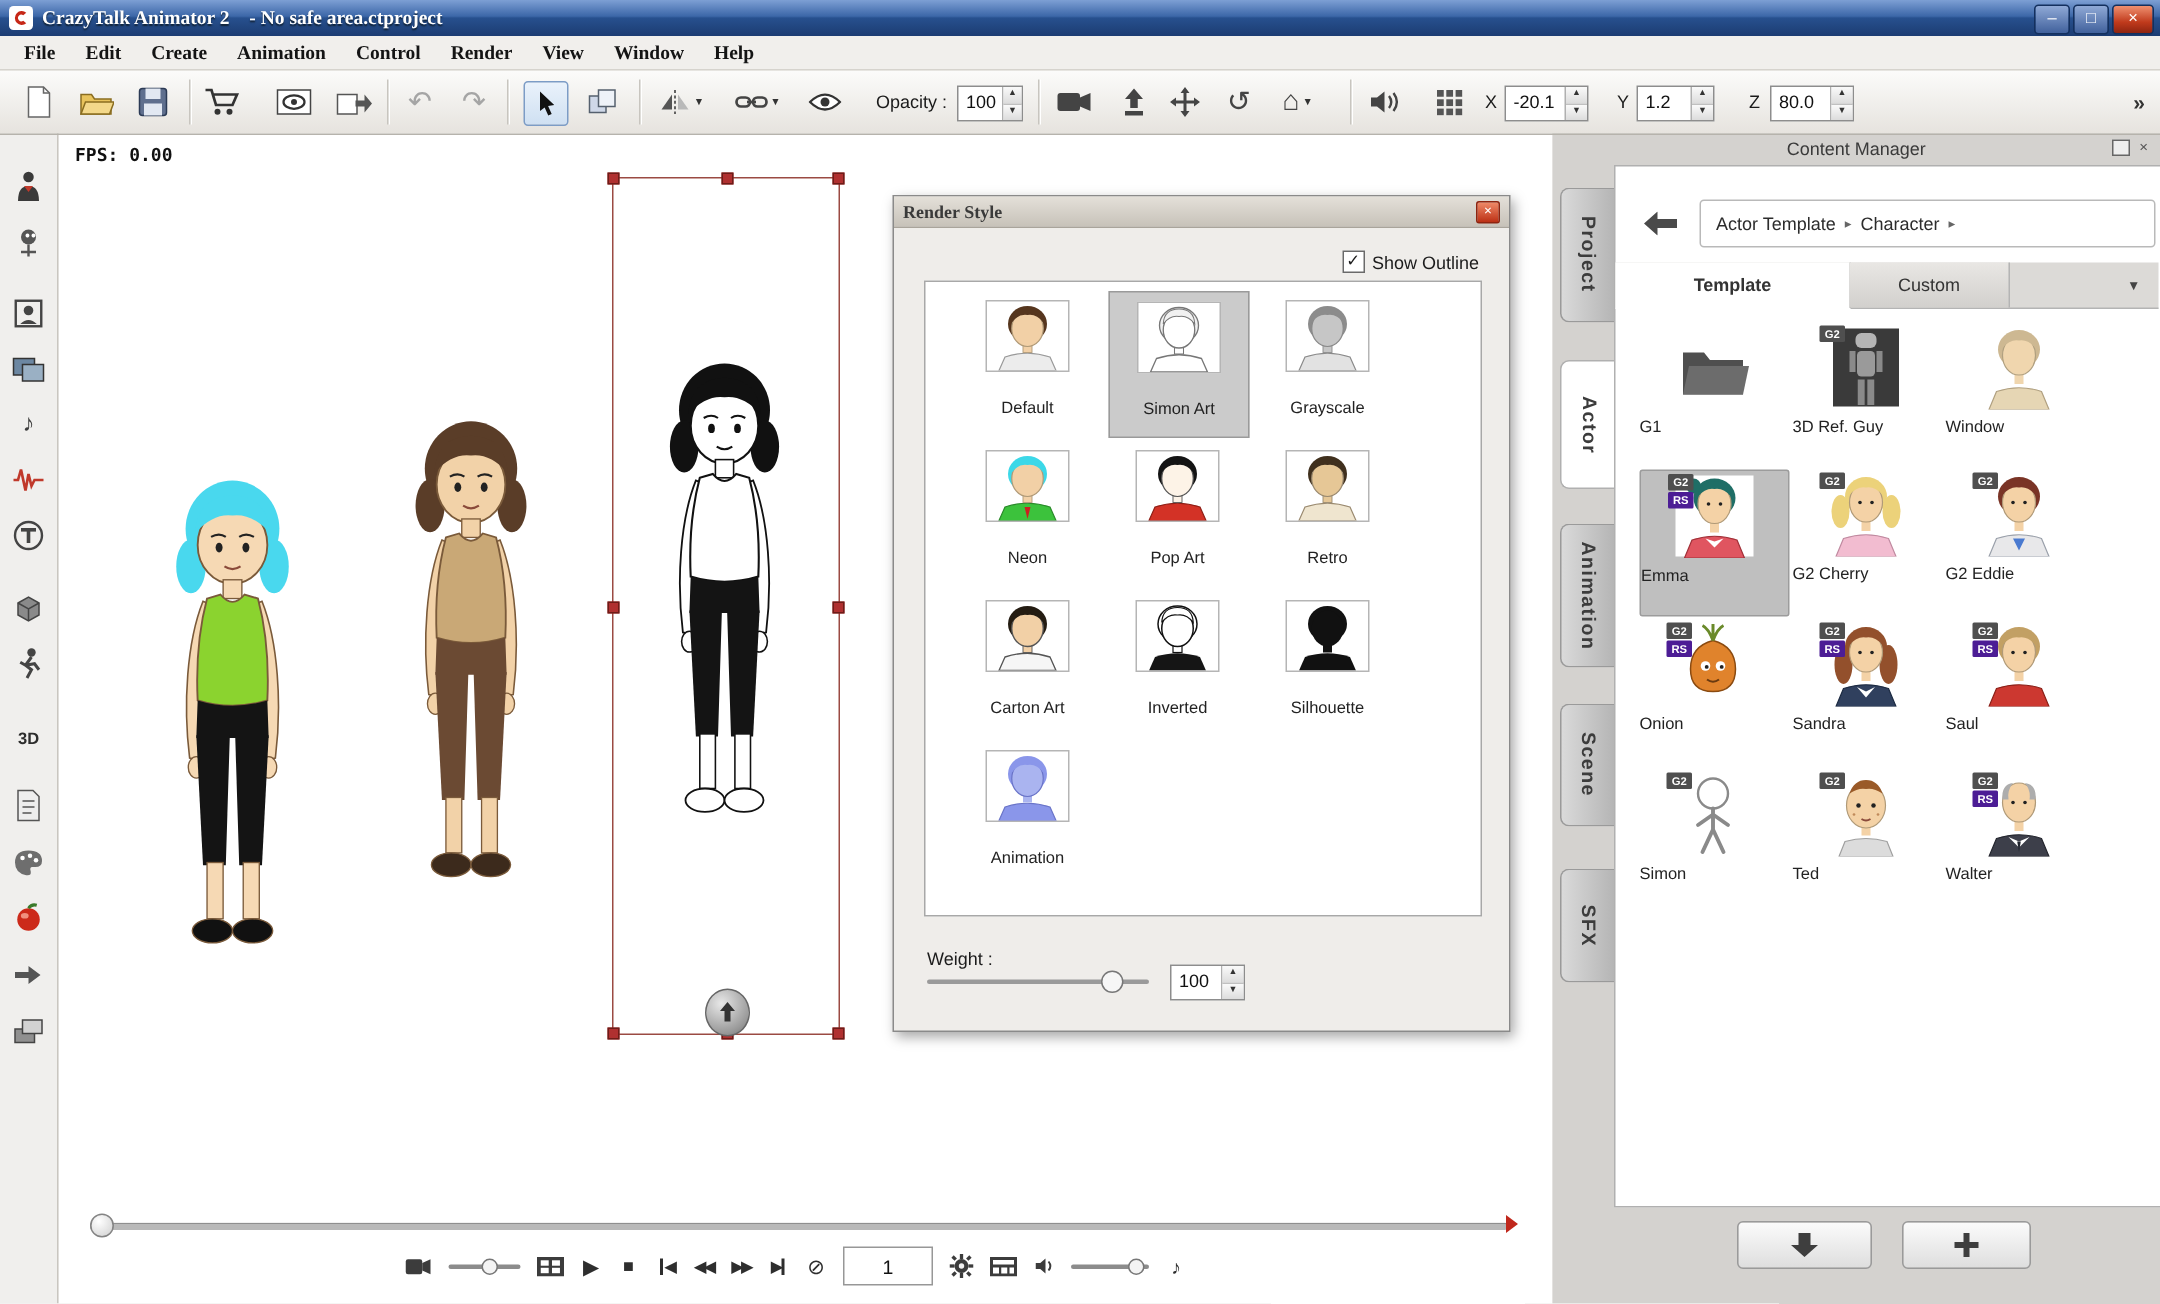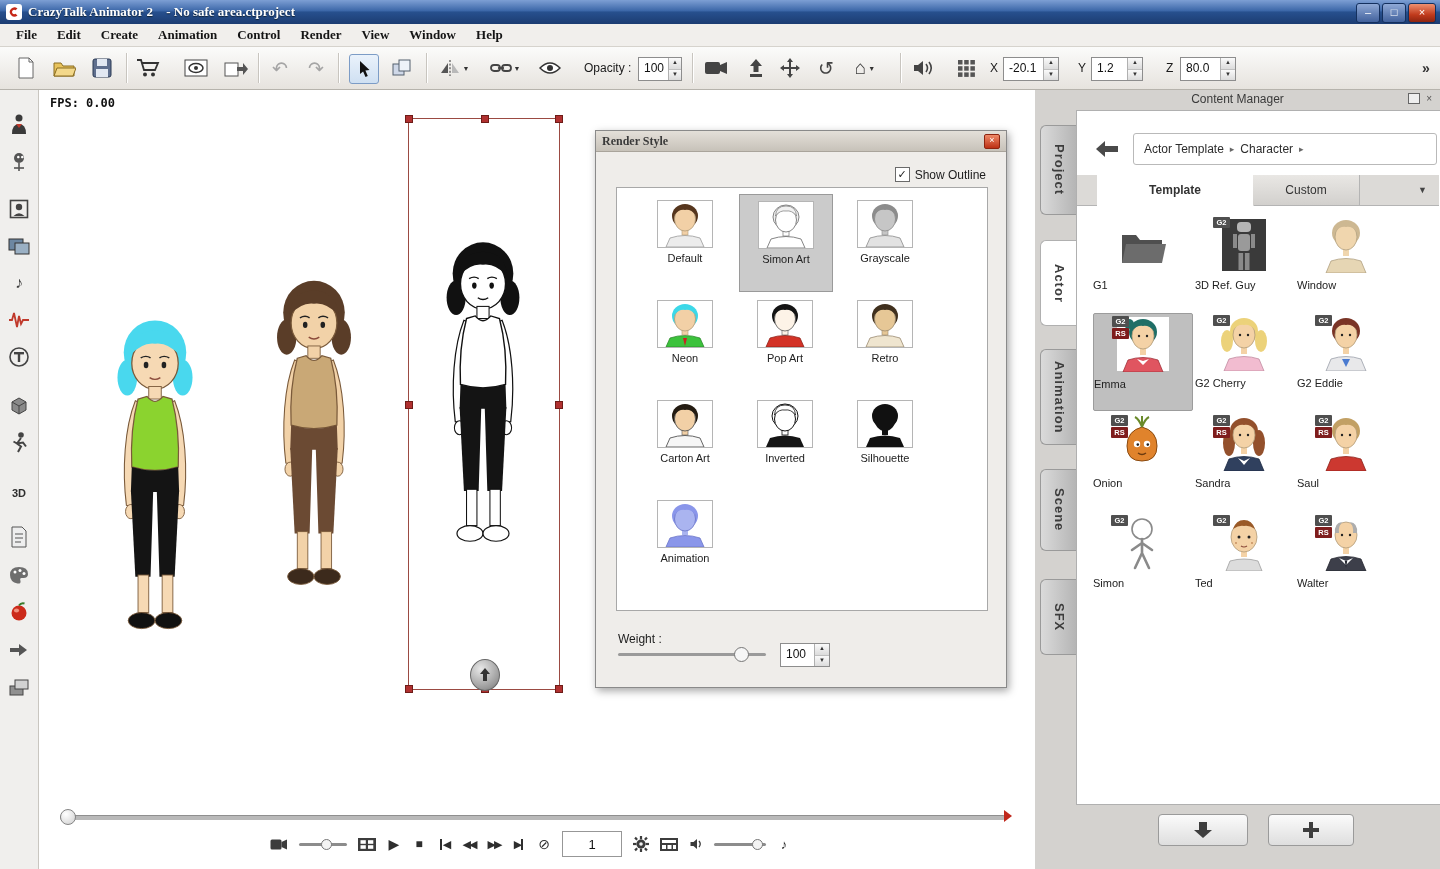--- a/index.html
+++ b/index.html
@@ -74,21 +74,21 @@
     display:flex;align-items:center;padding:0 6px;}
   .dlg-title .t{font-family:"Liberation Serif",serif;font-weight:bold;font-size:12px;color:#3a3a3a;flex:1;}
   .dlg-close{width:14px;height:13px;background:linear-gradient(#ef8a68,#bc3015);border:1px solid #8e2410;border-radius:2px;
     color:#fff;font-size:9px;line-height:11px;text-align:center;}
   .show-outline{position:absolute;right:20px;top:36px;display:flex;align-items:center;gap:5px;font-size:12px;color:#1c1c1c;}
   .checkbox{width:13px;height:13px;background:#fff;border:1px solid #6a6a6a;font-size:11px;line-height:12px;text-align:center;color:#1a1a1a;}
   .rs-panel{position:absolute;left:20px;top:56px;width:370px;height:422px;background:#fff;border:1px solid #a8a8a8;overflow:hidden;}
   .rs-cell{position:absolute;width:92px;height:96px;text-align:center;}
   .rs-cell.sel{background:#cbcbcb;border:1px solid #9a9a9a;}
   .rs-thumb{width:54px;height:46px;margin:6px auto 2px auto;background:#fff;border:1px solid #b5b5b5;}
-  .rs-label{font-size:11px;color:#222;margin-top:4px;}
+  .rs-label{font-size:11px;color:#222;margin-top:18px;}
   .weight-label{position:absolute;left:22px;top:488px;font-size:12px;color:#1c1c1c;margin-top:13px;}
   .w-track{position:absolute;left:22px;top:522px;width:148px;height:3px;background:#9a9a9a;border-radius:2px;}
   .w-handle{position:absolute;left:138px;top:516px;width:13px;height:13px;border-radius:50%;background:#f6f6f6;border:1px solid #777;}
   .w-spin{left:184px;top:512px;width:48px;position:absolute;height:22px;background:#fff;border:1px solid #8d8d8d;display:flex;}
   
   .cm-panel{position:absolute;left:1035px;top:88px;width:405px;height:781px;background:#d4d2cf;z-index:25;}
   .cm-header{position:absolute;left:0;top:0;width:100%;height:22px;display:flex;align-items:center;justify-content:center;
     font-size:12px;color:#3a3a3a;}
   .cm-hicons{position:absolute;right:8px;top:5px;display:flex;gap:6px;align-items:center;color:#555;font-size:10px;}
   .cm-float{width:10px;height:9px;border:1px solid #666;background:#eee;}
@@ -96,30 +96,30 @@
     border:1px solid #9a9a9a;border-right:none;border-radius:6px 0 0 6px;display:flex;align-items:center;justify-content:center;}
   .side-tab span{writing-mode:vertical-rl;font-size:13px;font-weight:bold;color:#3c3c3c;letter-spacing:1px;}
   .side-tab.active{background:#fff;width:37px;border-color:#b0b0b0;}
   .cm-content{position:absolute;left:41px;top:22px;width:364px;height:693px;background:#fff;border:1px solid #b0b0b0;}
   .back-btn{position:absolute;left:14px;top:24px;width:32px;height:28px;display:flex;align-items:center;justify-content:center;}
   .crumb-box{position:absolute;left:56px;top:22px;width:292px;height:30px;background:#fff;border:1px solid #b9b9b9;border-radius:3px;
     display:flex;align-items:center;padding-left:10px;gap:6px;font-size:12px;color:#2c2c2c;}
   .crumb-sep{font-size:9px;color:#666;}
   .cm-tabs{position:absolute;left:0;top:64px;width:362px;height:30px;border-bottom:1px solid #b4b4b4;background:#dcdad7;}
   .cm-tab{position:absolute;top:0;height:30px;display:flex;align-items:center;justify-content:center;font-size:12px;color:#333;
-    border-right:1px solid #b4b4b4;background:linear-gradient(#e9e7e4,#d2d0cd);margin-left:20px;}
+    border-right:1px solid #b4b4b4;background:linear-gradient(#e9e7e4,#d2d0cd);}
   .cm-tab.active{background:#fff;font-weight:bold;border-bottom:1px solid #fff;}
   .tab-chevron{position:absolute;right:12px;top:10px;font-size:9px;color:#444;}
   .cm-cell{position:absolute;width:98px;height:96px;text-align:left;}
   .cm-cell.sel{background:#bfbfbf;border:1px solid #9c9c9c;border-radius:2px;}
   .cm-thumb{position:relative;width:58px;height:56px;margin:2px auto 0 auto;}
   .badges{position:absolute;left:-2px;top:0;display:flex;flex-direction:column;gap:1px;}
   .badge{width:17px;height:11px;font-size:7.5px;font-weight:bold;color:#fff;background:#4f4f4f;
     display:flex;align-items:center;justify-content:center;border-radius:1px;}
-  .badge.rs{background:#7f1d1d;}
+  .badge.rs{background:#4c1d95;}
   .cm-label{font-size:11px;color:#222;margin-top:6px;}
   .cm-bottom-btn{position:absolute;top:726px;height:30px;border:1px solid #9a9a9a;border-radius:4px;
     background:linear-gradient(#fbfbfb,#dedede);display:flex;align-items:center;justify-content:center;}
 </style>
 </head>
 <body>
 
 <div class="titlebar">
   <span class="app-icon">
     <svg width="16" height="16" viewBox="0 0 16 16">

